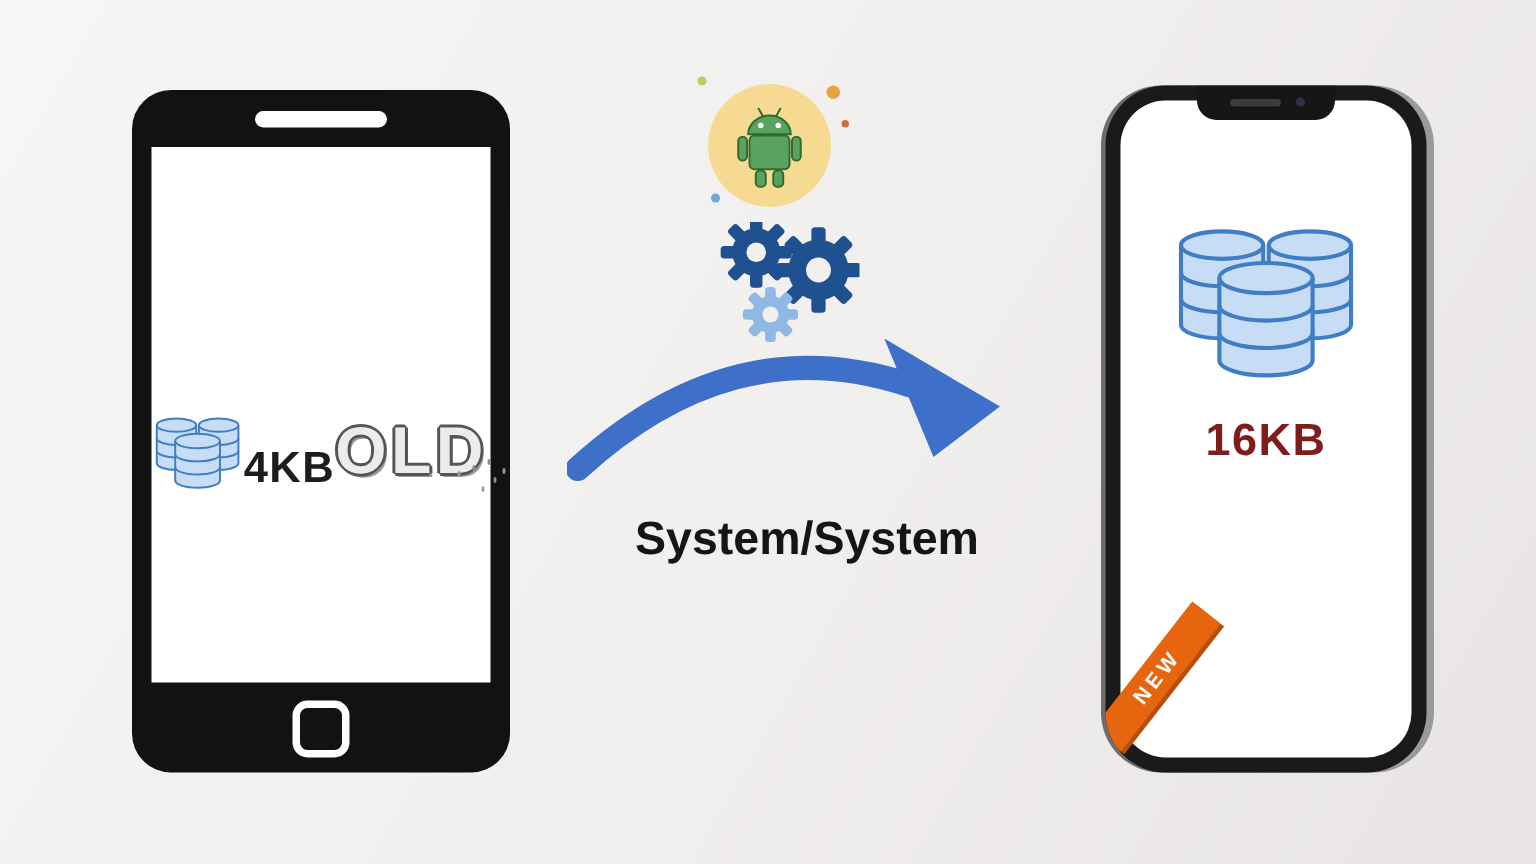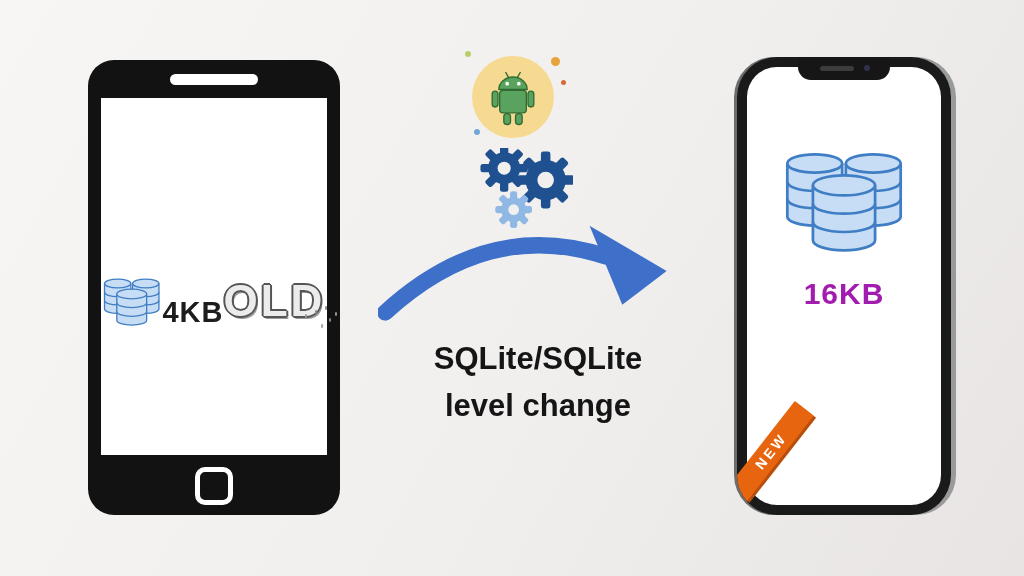--- a/index.html
+++ b/index.html
@@ -72,21 +72,21 @@
   .notch{
     position:absolute;top:0;left:50%;transform:translateX(-50%);
     width:92px;height:23px;background:#161616;border-radius:0 0 13px 13px;
   }
   .notch-earpiece{
     position:absolute;top:9px;left:22px;width:34px;height:5px;border-radius:3px;background:#3c3c3c;
   }
   .notch-cam{
     position:absolute;top:8px;left:66px;width:6px;height:6px;border-radius:50%;background:#30304a;
   }
-  .size-label-new{margin-top:22px;font-size:30px;font-weight:700;color:#a21caf;letter-spacing:1px;}
+  .size-label-new{margin-top:22px;font-size:30px;font-weight:700;color:#7f1d1d;letter-spacing:1px;}
   .ribbon{
     position:absolute;left:-20px;bottom:52px;width:108px;height:24px;background:#e8650f;
     transform:rotate(-52deg);display:flex;align-items:center;justify-content:center;
     color:#ffffff;font-weight:700;font-size:14px;letter-spacing:3px;
     box-shadow:0 3px 0 #b84e0c;
   }
 </style>
 </head>
 <body>
 
@@ -165,22 +165,21 @@
       <circle r="4.5" fill="#f2f0ef"></circle>
     </g>
   </svg>
 
   <svg class="arrow" viewBox="0 0 300 110">
     <path d="M6,98 C75,35 150,12 235,40" fill="none" stroke="#3e6fc9" stroke-width="17" stroke-linecap="round"></path>
     <polygon points="218,8 252,90 298,55" fill="#3e6fc9"></polygon>
   </svg>
 
   <div class="caption">
-    <div>SQLite/SQLite</div>
-    <div>level change</div>
+    <div>System/System</div>
   </div>
 
   <div class="phone-new">
 
     <div class="new-screen">
       <svg viewBox="0 0 140 120" width="128" height="110">
         <g stroke="#3f7ec4" stroke-width="3" fill="#c7ddf5">
           <path d="M8,20 L8,78 A30,10 0 0 0 68,78 L68,20"></path>
           <path d="M8,40 A30,10 0 0 0 68,40" fill="none"></path>
           <path d="M8,59 A30,10 0 0 0 68,59" fill="none"></path>

